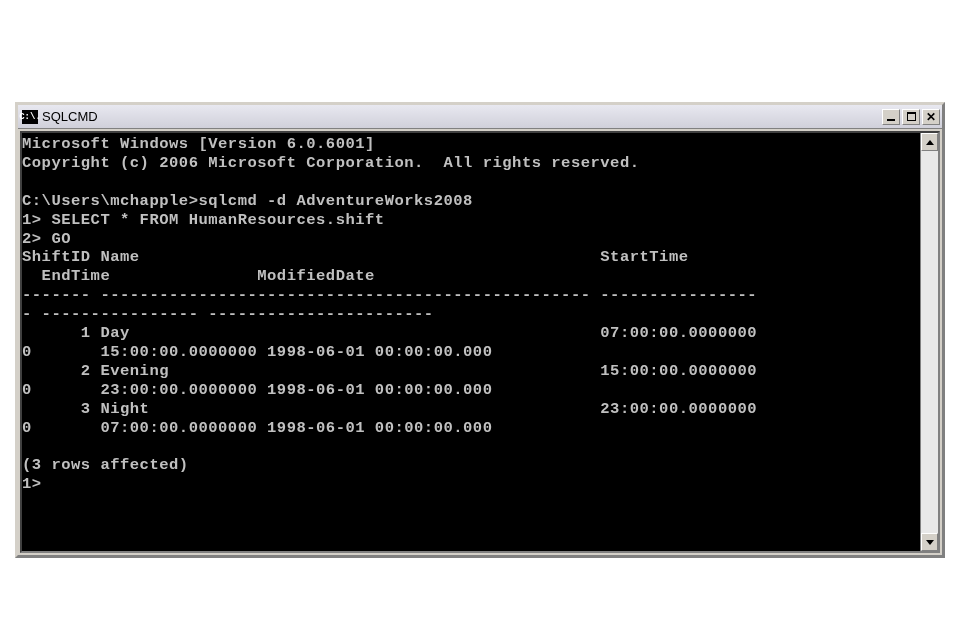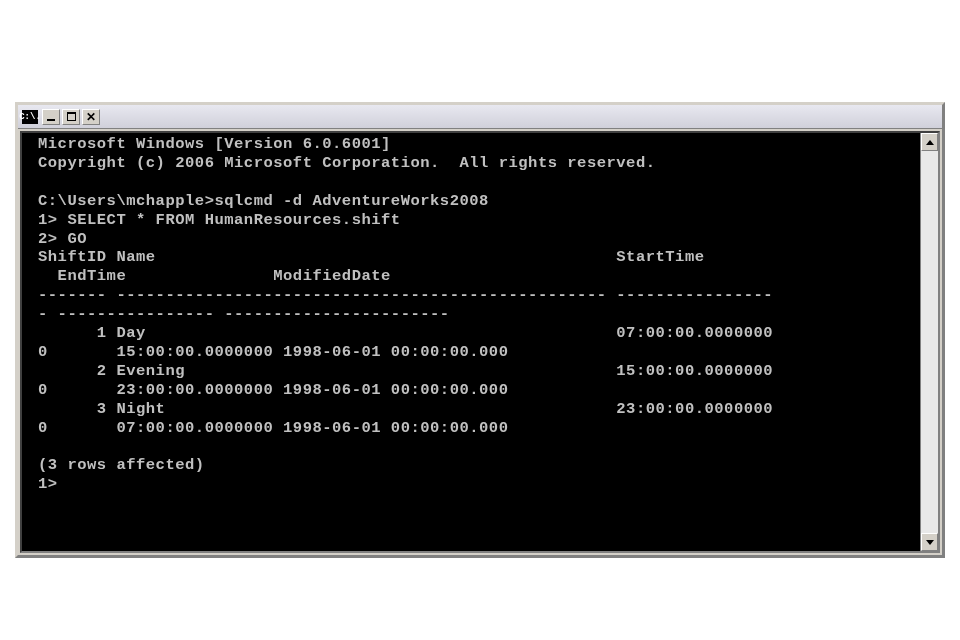--- a/index.html
+++ b/index.html
@@ -110,21 +110,21 @@
     }
     
     .terminal-content {
       flex: 1;
       background: #000;
       color: #c0c0c0;
       font-family: 'Courier New', 'Consolas', monospace;
       font-size: 15.5px;
       font-weight: bold;
       line-height: 1.22;
-      padding: 2px 0 2px 16px;
+      padding: 2px 0 2px 0;
       white-space: pre;
       overflow: hidden;
       letter-spacing: 0.5px;
     }
     
     .scrollbar {
       width: 18px;
       background: #d4d0c8;
       display: flex;
       flex-direction: column;
@@ -163,20 +163,21 @@
       border-right: 4px solid transparent;
       border-top: 5px solid #000;
     }
   </style>
 </head>
 <body>
 
 <div class="window">
   <div class="titlebar">
     <div class="titlebar-icon">C:\.</div>
+    <div class="titlebar-text">SQLCMD</div>
     <div class="window-controls">
       <div class="window-btn">
         <div class="minimize-glyph"></div>
       </div>
       <div class="window-btn">
         <div class="maximize-glyph"></div>
       </div>
       <div class="window-btn close">
         <span>✕</span>
       </div>

